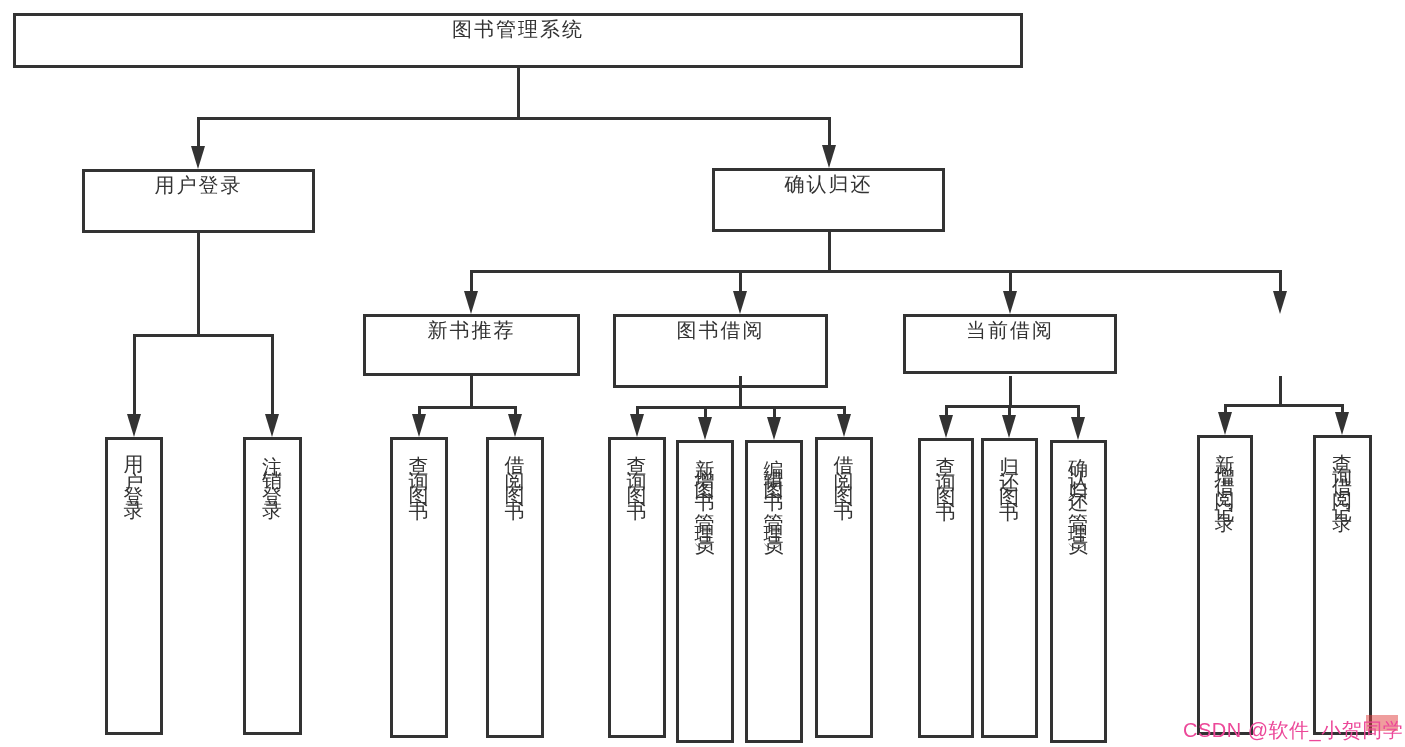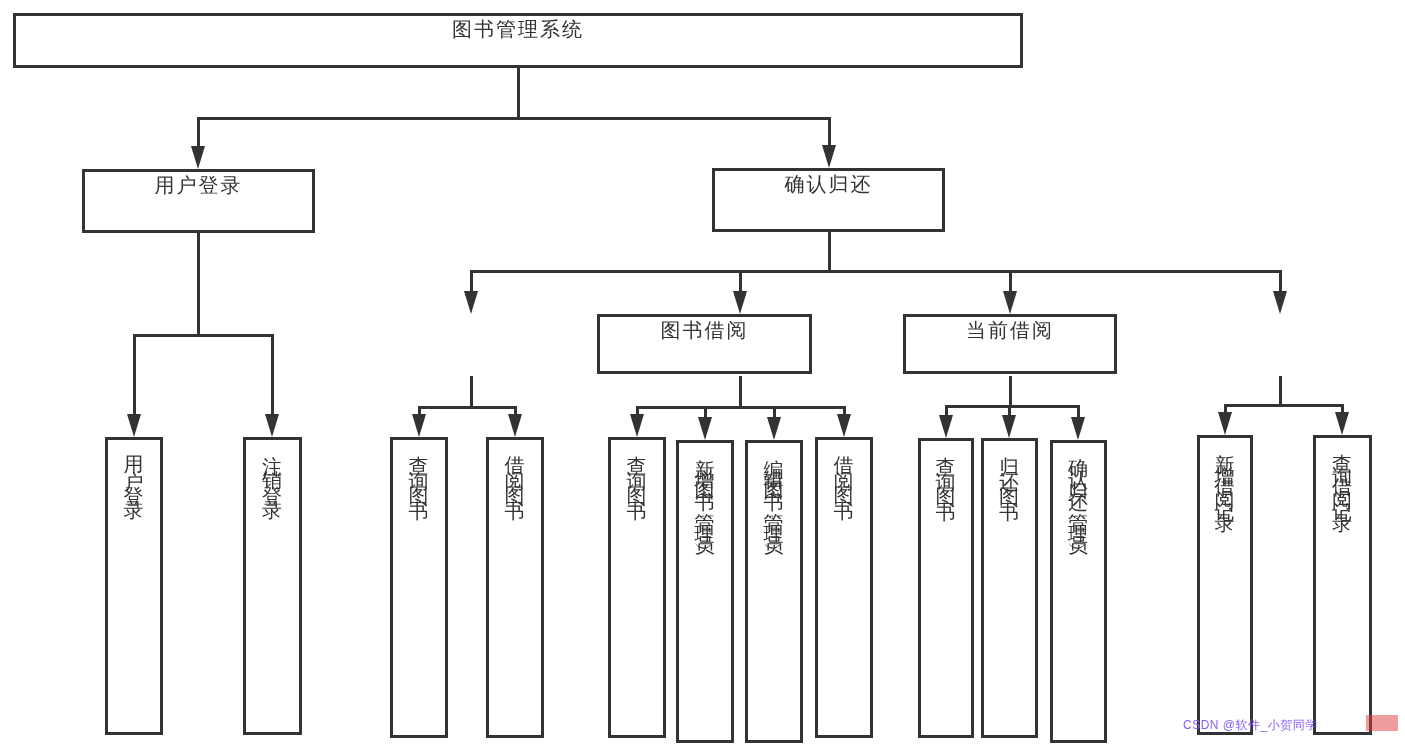--- a/index.html
+++ b/index.html
@@ -46,23 +46,23 @@
     width: 0;
     height: 0;
     border-left: 7.5px solid transparent;
     border-right: 7.5px solid transparent;
     border-top: 23px solid #333333;
   }
   #watermark {
     position: absolute;
     left: 1183px;
     top: 717px;
-    font-size: 12px;
+    font-size: 20px;
     letter-spacing: 0.5px;
-    color: #8b5cf6;
+    color: #ec4899;
     white-space: nowrap;
     z-index: 6;
   }
   #watermark-accent {
     position: absolute;
     left: 1366px;
     top: 715px;
     width: 32px;
     height: 16px;
     background: #e03c3c;
@@ -79,21 +79,24 @@
     <span class="label">图书管理系统</span>
   </div>
 
   <div class="node" style="left:82px; top:169px; width:233px; height:64px">
     <span class="label">用户登录</span>
   </div>
   <div class="node" style="left:712px; top:168px; width:233px; height:64px">
     <span class="label">确认归还</span>
   </div>
 
-  <div class="node" style="left:597px; top:314px; width:215px; height:60px">
+  <div class="node" style="left:363px; top:314px; width:217px; height:62px">
+    <span class="label">新书推荐</span>
+  </div>
+  <div class="node" style="left:613px; top:314px; width:215px; height:74px">
     <span class="label">图书借阅</span>
   </div>
   <div class="node" style="left:903px; top:314px; width:214px; height:60px">
     <span class="label">当前借阅</span>
   </div>
 
   <div class="node" style="left:105px; top:437px; width:58px; height:298px">
     <span class="vtext ls-4">用户登录</span>
   </div>
   <div class="node" style="left:243px; top:437px; width:59px; height:298px">

